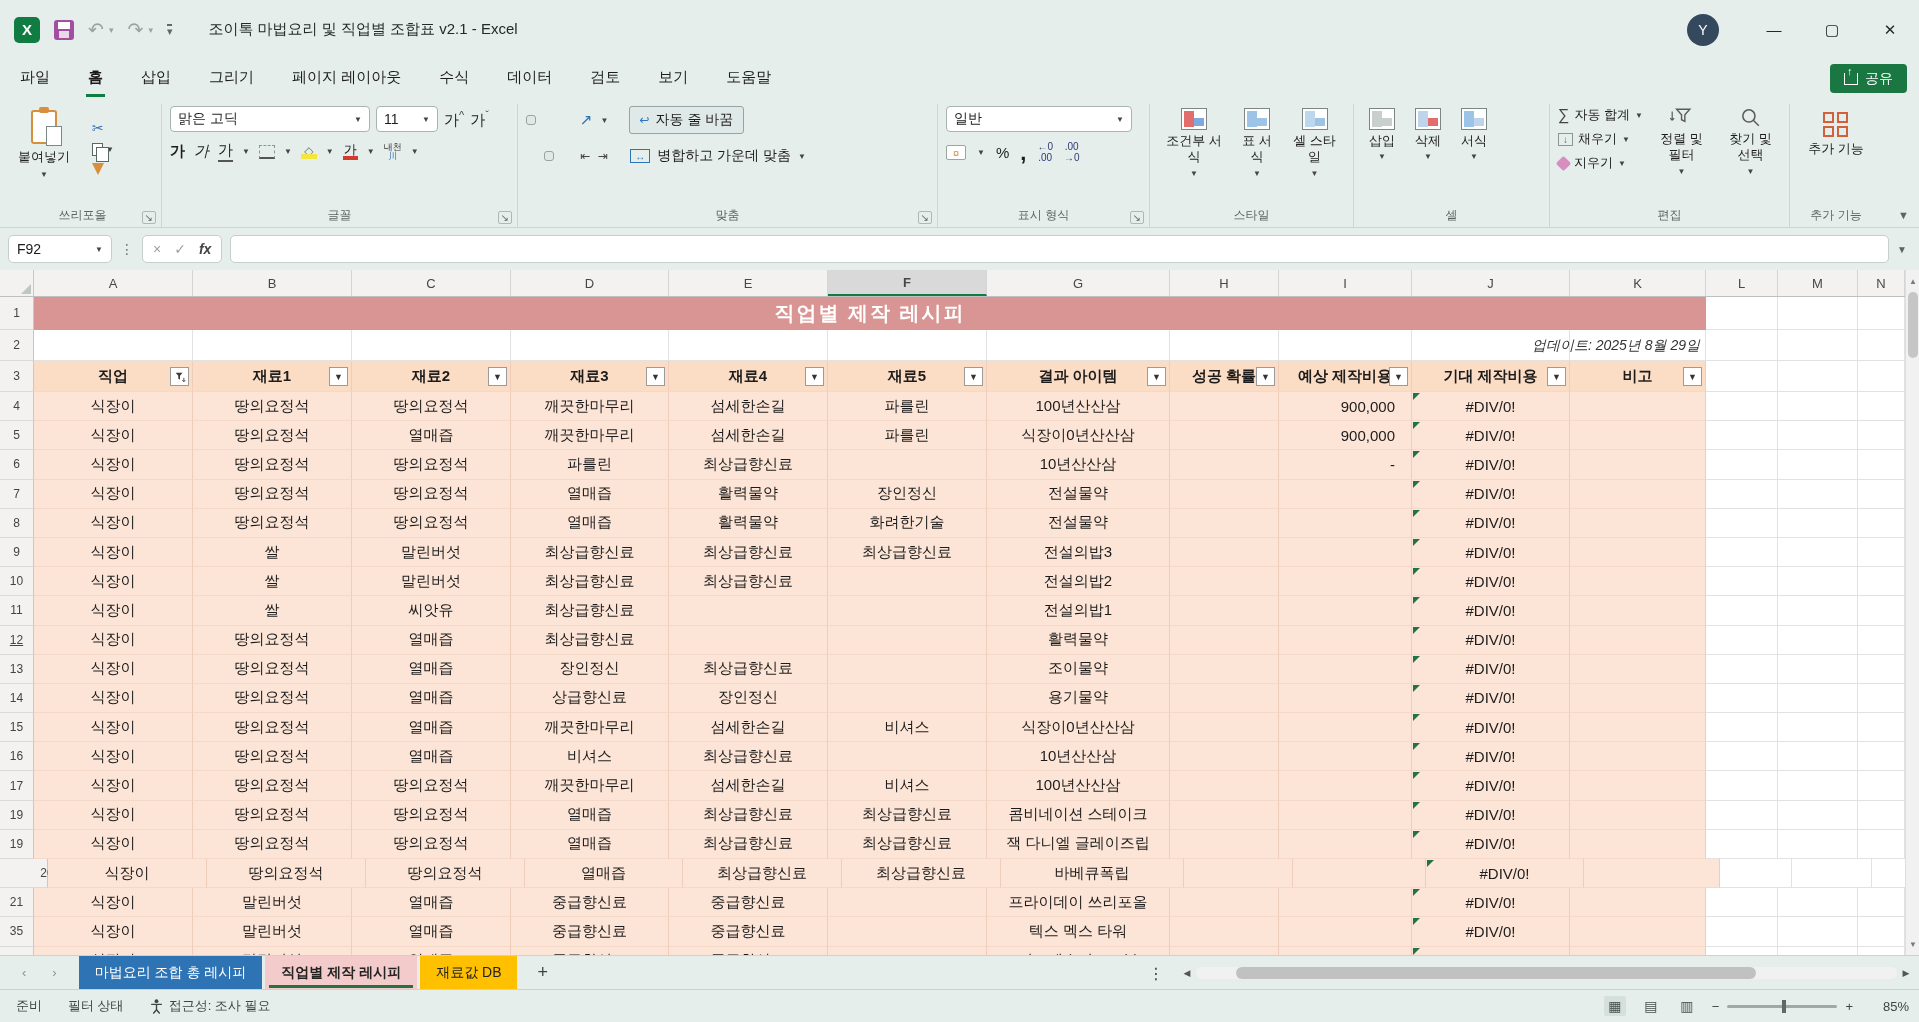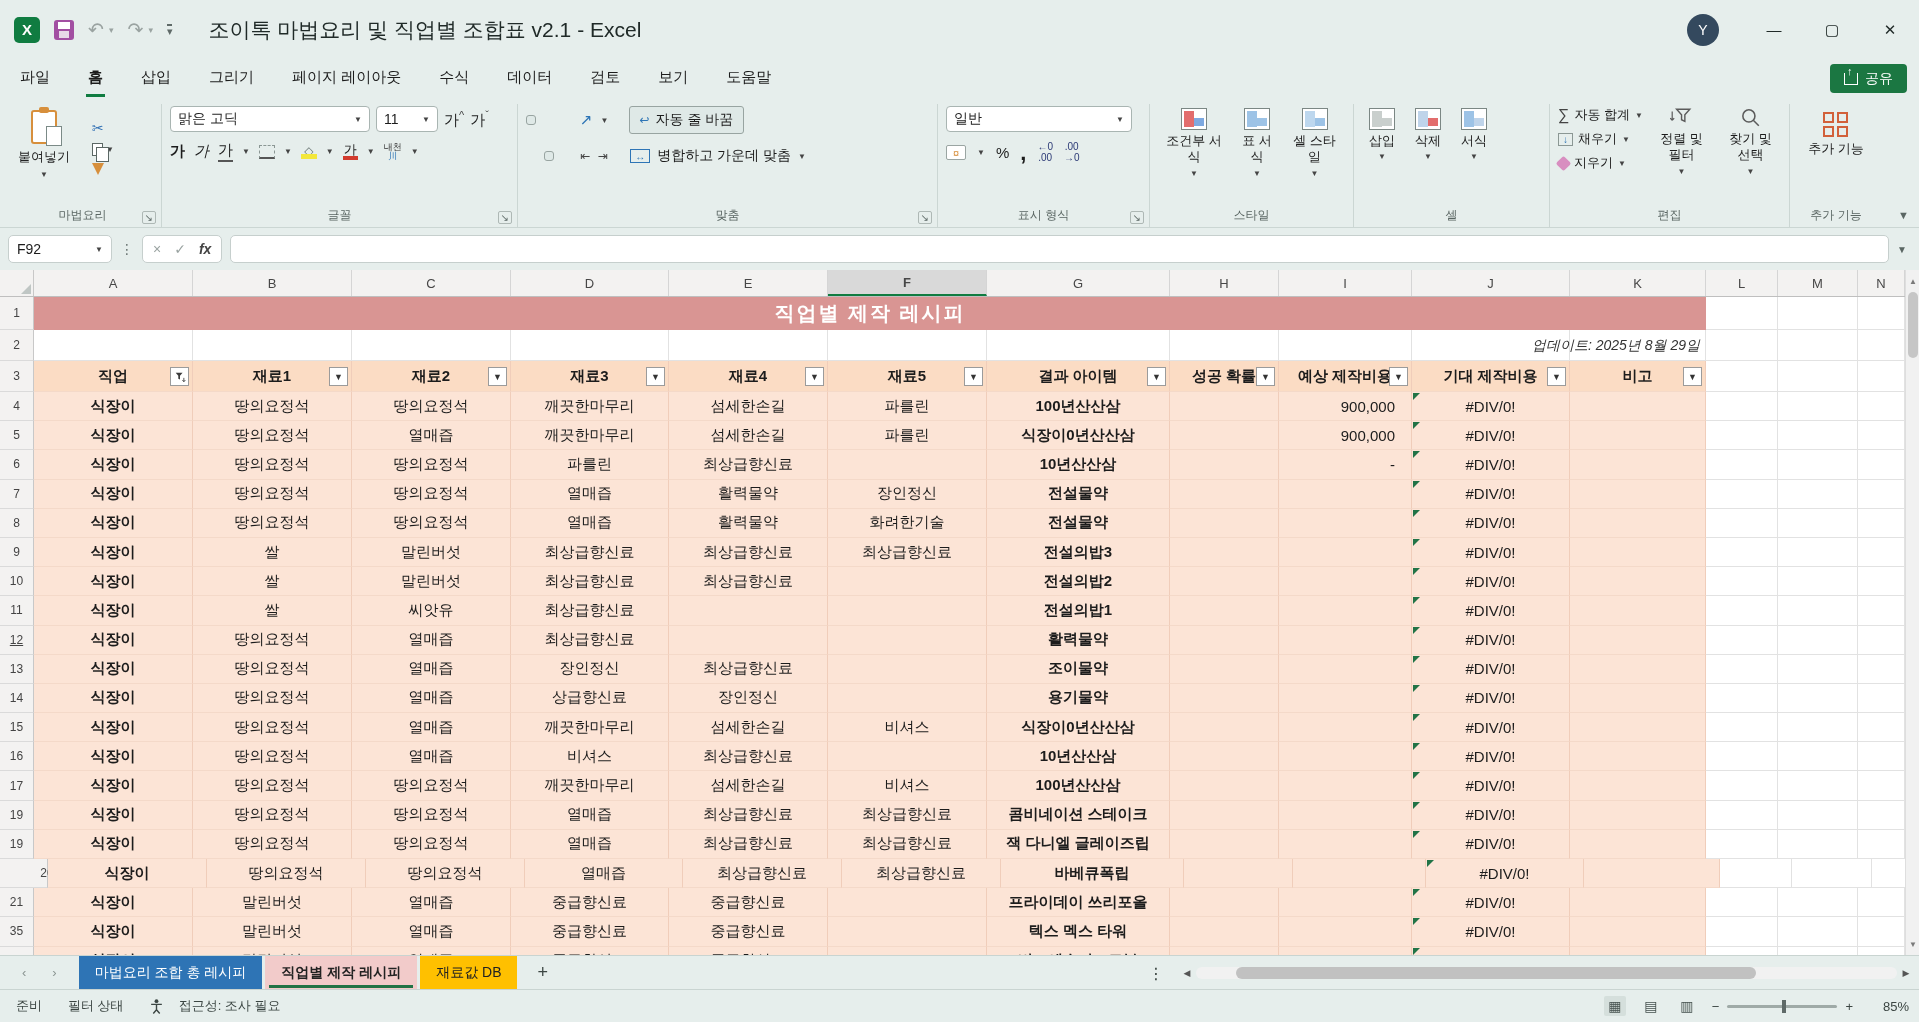--- a/index.html
+++ b/index.html
@@ -10,21 +10,21 @@
   
   .titlebar{position:absolute;left:0;top:0;width:100%;height:59px;display:flex;align-items:center}
   .qat{display:flex;align-items:center;gap:14px;padding-left:14px}
   .xlicon{width:26px;height:26px;border-radius:5px;background:#107C41;color:#fff;font-weight:700;font-size:15px;display:flex;align-items:center;justify-content:center}
   .saveicon{width:20px;height:20px;background:#A24FA2;border-radius:3px;position:relative}
   .saveicon:before{content:"";position:absolute;left:4px;top:2px;width:12px;height:7px;background:#fff}
   .saveicon:after{content:"";position:absolute;left:5px;bottom:2px;width:10px;height:7px;background:#e7d9e7}
   .undoredo{color:#9aa3a1;font-size:19px}
   .tinycaret{color:#9aa3a1;font-size:9px;margin-left:-9px}
   .qatmore{color:#5f6a68;font-size:11px;border-top:2px solid #5f6a68;line-height:8px;padding-top:1px}
-  .doc-title{margin-left:22px;font-size:21px;color:#202a28;white-space:nowrap}
+  .doc-title{margin-left:22px;font-size:15px;color:#202a28;white-space:nowrap}
   .searchbox{position:absolute;left:740px;top:14px;width:460px;height:31px;background:#FBFDFD;border:1px solid #BECBC8;border-radius:5px;display:flex;align-items:center;justify-content:center;gap:8px;font-size:14px;color:#33403d}
   .tb-right{position:absolute;right:0;top:0;height:59px;display:flex;align-items:center}
   .avatar{width:32px;height:32px;border-radius:50%;background:#34495E;color:#fff;font-size:14px;display:flex;align-items:center;justify-content:center;margin-right:26px}
   .winbtn{width:58px;height:59px;display:flex;align-items:center;justify-content:center;font-size:15px;color:#202a28}
 
   
   .menubar{position:absolute;left:0;top:59px;width:100%;height:39px;display:flex;align-items:center;padding-left:18px;gap:34px;font-size:15px}
   .mtab{padding:7px 2px;cursor:default;white-space:nowrap}
   .mtab.active{border-bottom:3px solid #107C41;font-weight:600}
   .sharebtn{position:absolute;right:12px;top:5px;height:29px;background:#1B7742;color:#fff;border-radius:4px;display:flex;align-items:center;gap:7px;padding:0 14px;font-size:14px}
@@ -97,21 +97,21 @@
   .corner{width:34px;height:100%;border-right:1px solid #C8C8C8;position:relative}
   .corner:after{content:"";position:absolute;right:2px;bottom:2px;border-left:10px solid transparent;border-bottom:10px solid #BFC6C4}
   .chead{height:100%;display:flex;align-items:center;justify-content:center;font-size:13px;color:#474747;border-right:1px solid #D5D5D5}
   .chead.sel{background:#D9D9D9;border-bottom:2px solid #107C41;font-weight:600}
   .gridbody{position:relative;height:658px;overflow:hidden}
   .grow{display:flex;position:relative}
   .gut{width:34px;flex:none;background:#F3F2F1;border-right:1px solid #C8C8C8;border-bottom:1px solid #DADADA;display:flex;align-items:center;justify-content:center;font-size:12px;color:#444}
   .c{flex:none;display:flex;align-items:center;justify-content:center;font-size:15px;overflow:hidden;white-space:nowrap}
   .wcell{background:#fff;border-right:1px solid #E2E2E2;border-bottom:1px solid #E2E2E2}
   .peach{border-right:1px solid #F0CDBA;border-bottom:1px solid #F4D9C9}
-  .bold{font-weight:700}
+  .bold{font-weight:400}
   .num{justify-content:flex-end;padding-right:16px}
   .errcell{position:relative}
   .tri{position:absolute;left:1px;top:1px;width:0;height:0;border-top:7px solid #217346;border-right:7px solid transparent}
   .banner-cell{font-size:20px;font-weight:700;color:#fff;letter-spacing:2px}
   .update-note{position:absolute;right:219px;top:0;height:100%;display:flex;align-items:center;font-style:italic;font-size:14px;color:#333}
   .th{position:relative;font-weight:700;font-size:15px}
   .fbtn{position:absolute;right:3px;bottom:5px;width:19px;height:19px;background:#fff;border:1px solid #9b9b9b;display:flex;align-items:center;justify-content:center;font-size:9px;color:#333}
   .vscroll{position:absolute;right:0;top:0;width:14px;height:685px;background:#F1F1F1;border-left:1px solid #DEDEDE}
   .vs-up,.vs-dn{position:absolute;left:0;width:14px;height:18px;color:#7a7a7a;font-size:8px;display:flex;align-items:center;justify-content:center}
   .vs-up{top:2px}.vs-dn{bottom:2px}
@@ -125,21 +125,21 @@
   .addsheet{display:flex;align-items:center;padding:0 20px;font-size:18px;color:#3c4643}
   .sheetmore{position:absolute;left:1148px;top:0;height:34px;display:flex;align-items:center;color:#3c4643}
   .hscroll{position:absolute;left:1178px;right:4px;top:6px;height:22px;display:flex;align-items:center}
   .hs-btn{width:18px;color:#555;font-size:9px;text-align:center}
   .hs-track{flex:1;height:12px;background:#F1F1F1;border-radius:6px;position:relative}
   .hthumb{position:absolute;left:40px;width:520px;top:0;height:12px;background:#C1C1C1;border-radius:6px}
 
   
   .statusbar{position:absolute;left:0;top:989px;width:100%;height:33px;background:#E6EEEC;border-top:1px solid #C9D4D1;display:flex;align-items:center;font-size:13px;color:#3c4643}
   .sleft{display:flex;align-items:center;gap:26px;padding-left:16px}
-  .acc{display:flex;align-items:center;gap:16px}
+  .acc{display:flex;align-items:center;gap:6px}
   .sright{position:absolute;right:10px;display:flex;align-items:center;gap:14px}
   .viewic{width:22px;height:20px;display:flex;align-items:center;justify-content:center;font-size:14px;color:#44504d}
   .viewic.selv{background:#D5DFDC;border-radius:2px}
   .zslider{display:flex;align-items:center;gap:8px}
   .ztrack{width:110px;height:3px;background:#9FAAA7;position:relative;border-radius:2px}
   .zknob{position:absolute;left:50%;top:-5px;width:4px;height:13px;background:#5f6a68}
   .zoomval{width:42px;text-align:right;font-size:13px}
 </style>
 </head>
 <body>
@@ -197,21 +197,21 @@
           <span class="mini">✂</span>
           <span class="mini">
               <span class="copyicon"></span>
               <span class="caret">▼</span>
             </span>
           <span class="mini">
               <span class="brushicon"></span>
             </span>
         </div>
       </div>
-      <div class="glabel">마법요리</div>
+      <div class="glabel">쓰리포올</div>
       <span class="dlg">↘</span>
     </div>
 
     <div class="rgroup" style="width:356px">
       <div class="fr">
         <span class="combo" style="width:200px">
             <span>맑은 고딕</span>
             <span class="caret">▼</span>
           </span>
         <span class="combo" style="width:62px">

